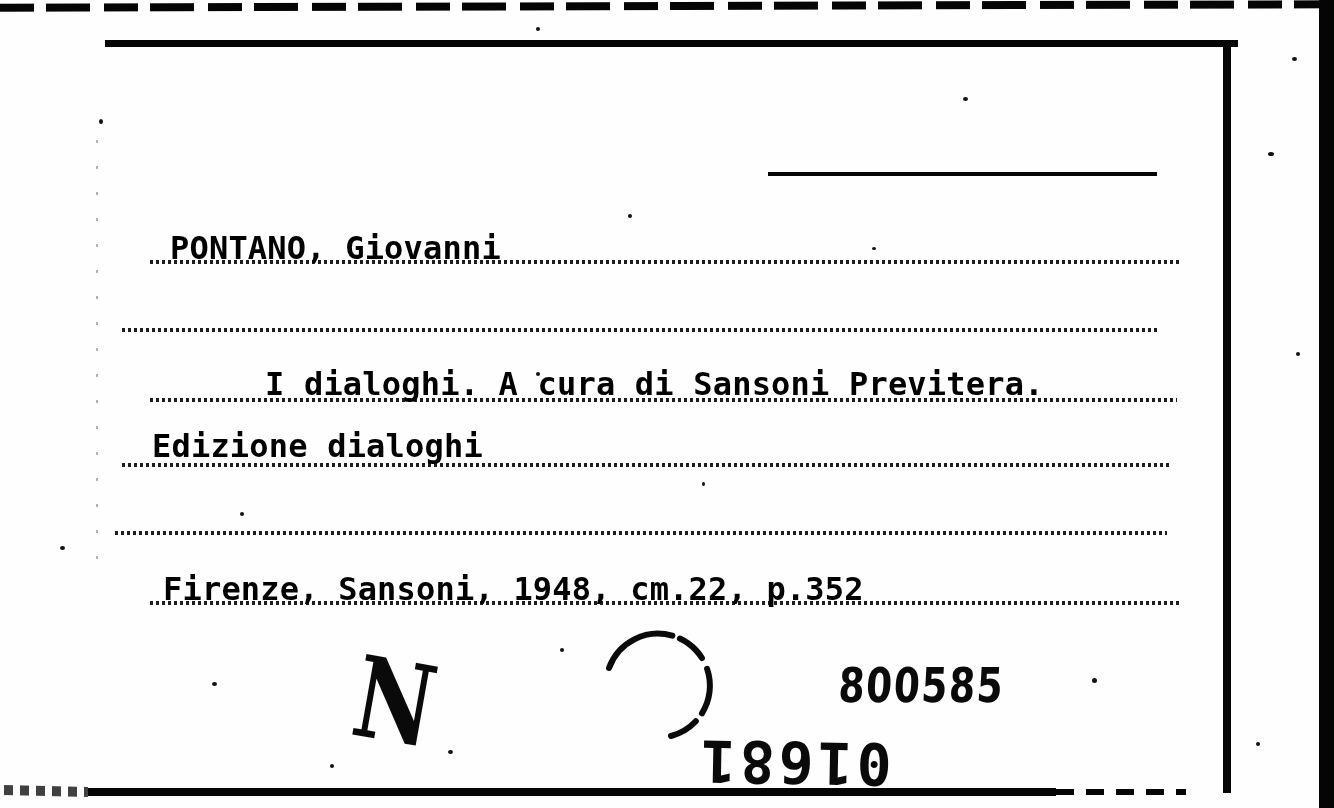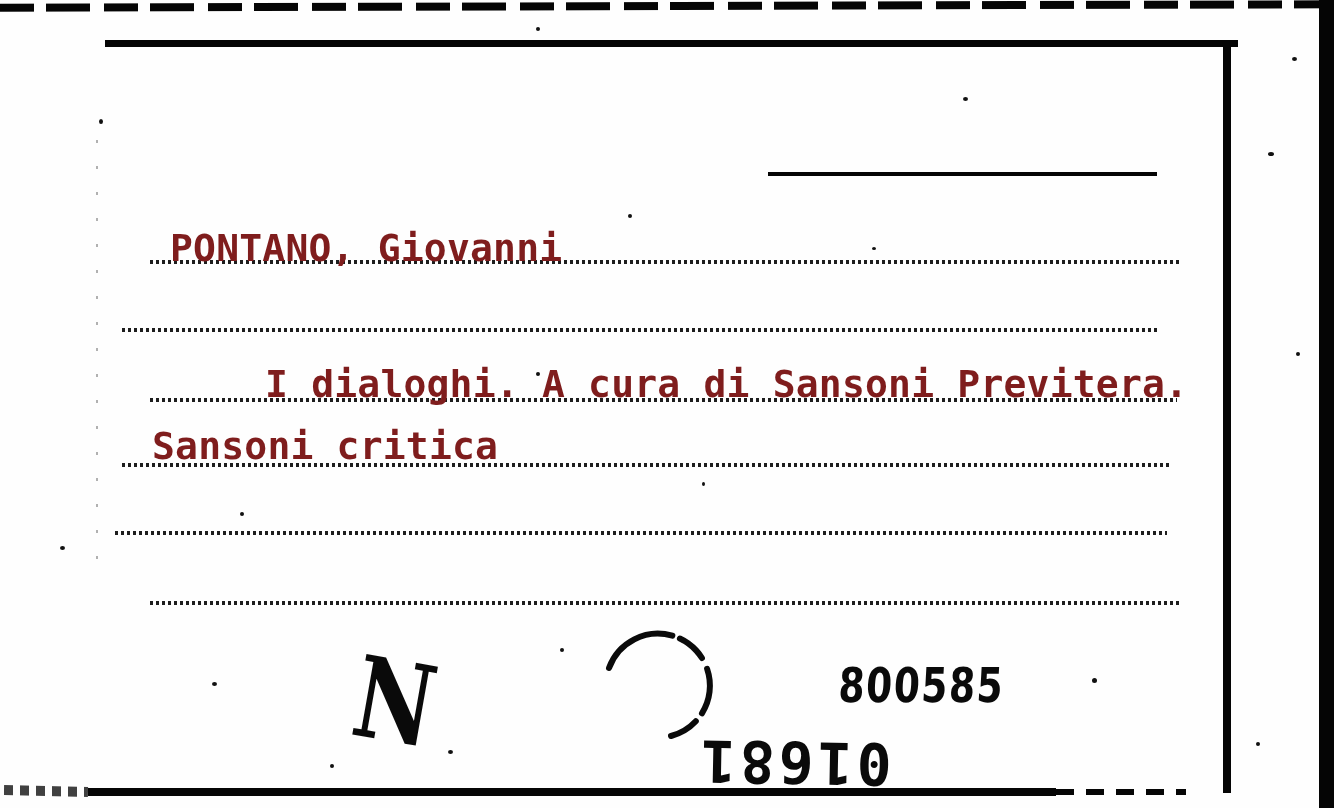--- a/index.html
+++ b/index.html
@@ -14,23 +14,23 @@
     width: 1334px; height: 808px;
     background: #fefefe;
     color: #050505;
   }
   .abs { position: absolute; }
 
   
   .type {
     font-family: "DejaVu Sans Mono", monospace;
     font-weight: bold;
-    font-size: 38px;
+    font-size: 32px;
     line-height: 38px;
-    color: #7f1d1d;
+    color: #000000;
     white-space: nowrap;
     letter-spacing: 0.2px;
   }
 
   
   .dotline {
     height: 4px;
     background-image: repeating-linear-gradient(90deg, #0a0a0a 0 3px, transparent 3px 6px);
     opacity: 0.92;
   }
@@ -104,21 +104,22 @@
 
   <div class="abs dotline" style="left:150px; top:260px; width:1030px;"></div>
   <div class="abs dotline" style="left:122px; top:328px; width:1038px;"></div>
   <div class="abs dotline" style="left:150px; top:398px; width:1027px;"></div>
   <div class="abs dotline" style="left:122px; top:463px; width:1048px;"></div>
   <div class="abs dotline" style="left:115px; top:531px; width:1052px;"></div>
   <div class="abs dotline" style="left:150px; top:601px; width:1030px;"></div>
 
   <div class="abs type" style="left:170px; top:229px;">PONTANO, Giovanni</div>
   <div class="abs type" style="left:265px; top:365px;">I dialoghi. A cura di Sansoni Previtera.</div>
-  <div class="abs type" style="left:152px; top:427px;">Sansoni critica</div>
+  <div class="abs type" style="left:152px; top:427px;">Edizione dialoghi</div>
+  <div class="abs type" style="left:163px; top:570px;">Firenze, Sansoni, 1948, cm.22, p.352</div>
 
   <div class="abs n-stamp" style="left:364px; top:646px;">N</div>
 
   <svg class="abs" style="left:600px; top:622px;" width="120" height="130" viewBox="0 0 120 130" aria-hidden="true">
     <path d="M 9 46 A 52 52 0 1 1 71 114" fill="none" stroke="#0a0a0a" stroke-width="6" stroke-dasharray="78 8 30 12 46 10 34 9 40" stroke-linecap="round"></path>
   </svg>
 
   <div class="abs accession" style="left:840px; top:661px;">800585</div>
 
   <div class="abs inverted-number" style="left:697px; top:733px;">01681</div>

